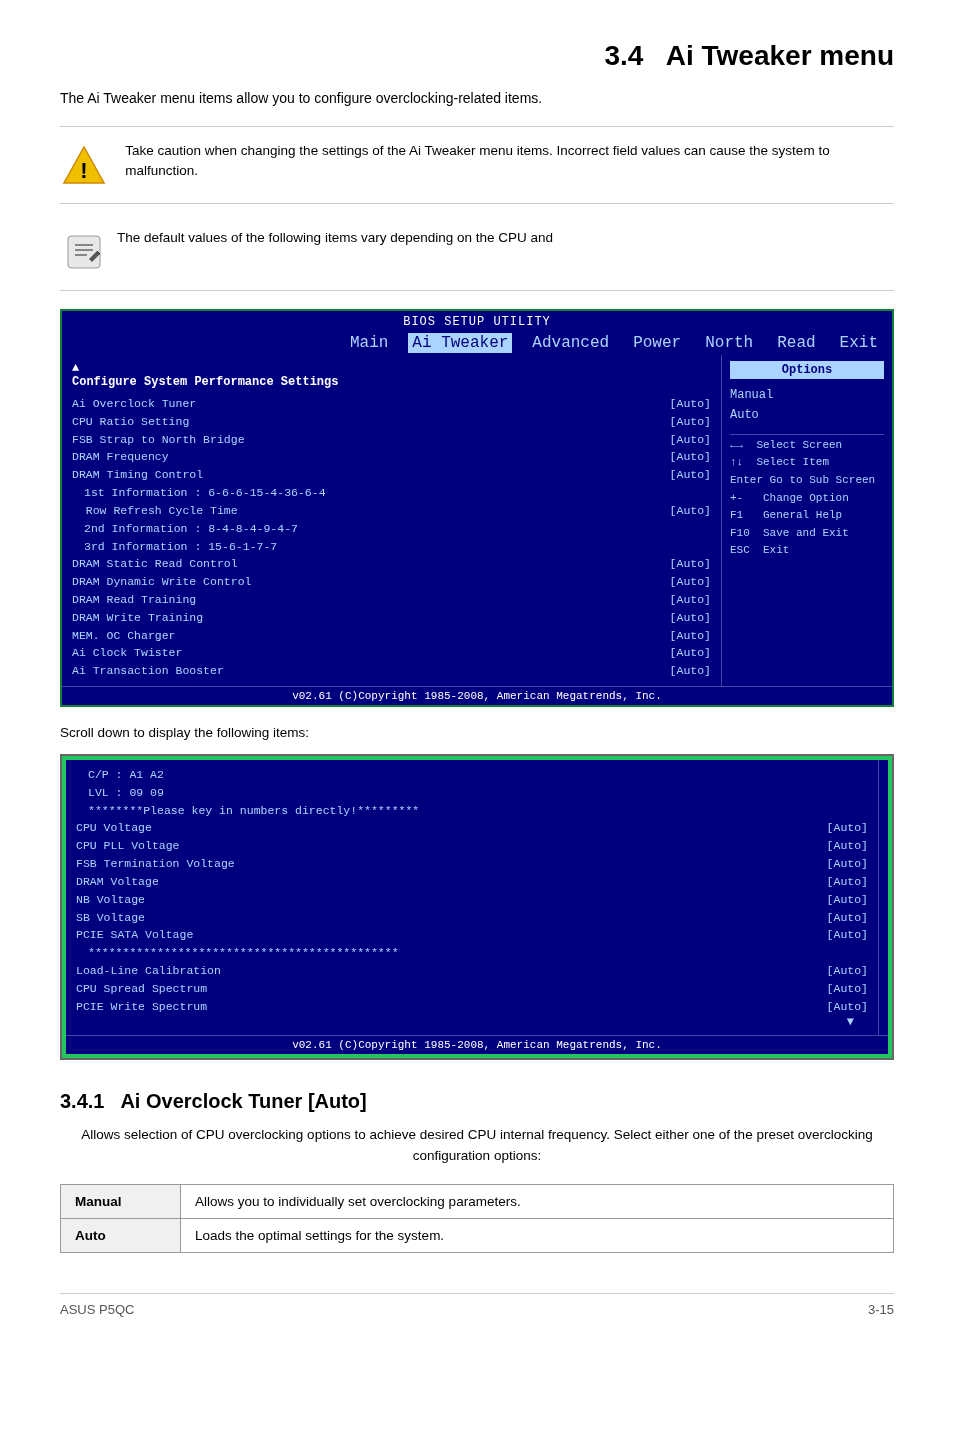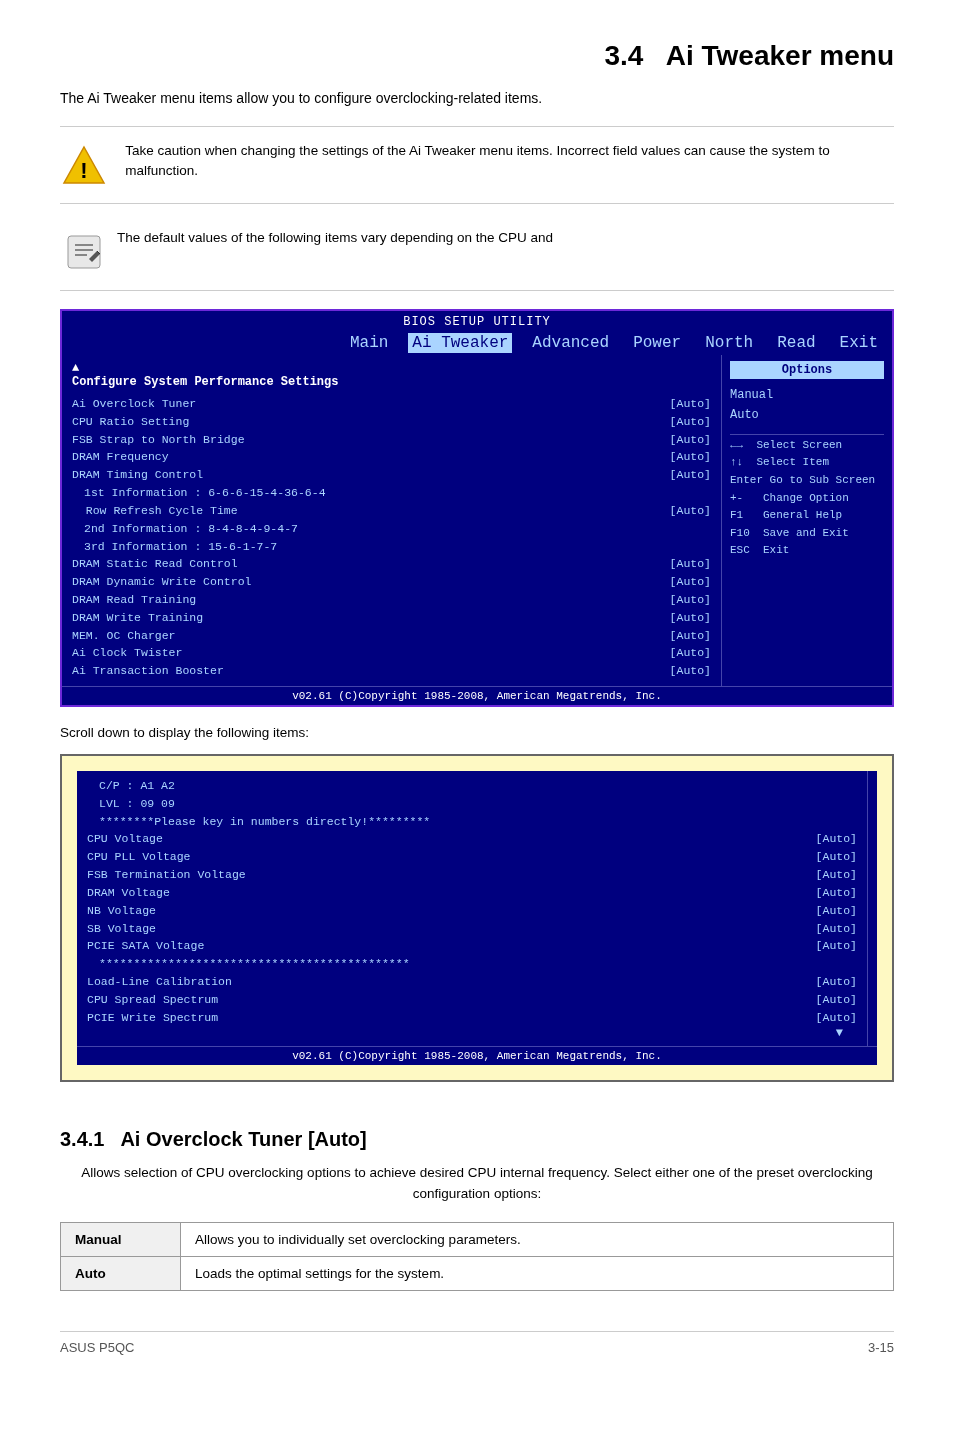--- a/index.html
+++ b/index.html
@@ -58,21 +58,21 @@
     }
 
     
     .bios-screen {
       background: #00007f;
       color: #fff;
       font-family: 'Courier New', Courier, monospace;
       font-size: 12px;
       padding: 0;
       margin-bottom: 18px;
-      border: 2px solid #6d28d9;
+      border: 2px solid #15803d;
       position: relative;
     }
     .bios-header {
       background: #00007f;
       color: #fff;
       text-align: center;
       padding: 4px 0 2px 0;
       font-size: 12px;
       letter-spacing: 1px;
     }
@@ -161,26 +161,26 @@
       border-top: 1px solid #4444aa;
     }
 
     .scroll-down-text {
       font-size: 13.5px;
       margin-bottom: 14px;
     }
 
     
     .bios-screen2 {
-      background: #fef9c3;
+      background: #22c55e;
       color: #fff;
       font-family: 'Courier New', Courier, monospace;
       font-size: 12px;
-      padding: 15px;
-      margin-bottom: 46px;
+      padding: 4px;
+      margin-bottom: 30px;
       border: 2px solid #666;
     }
 
     
     .sub-section-title {
       font-size: 20px;
       font-weight: bold;
       margin-bottom: 12px;
     }
     .sub-intro {

